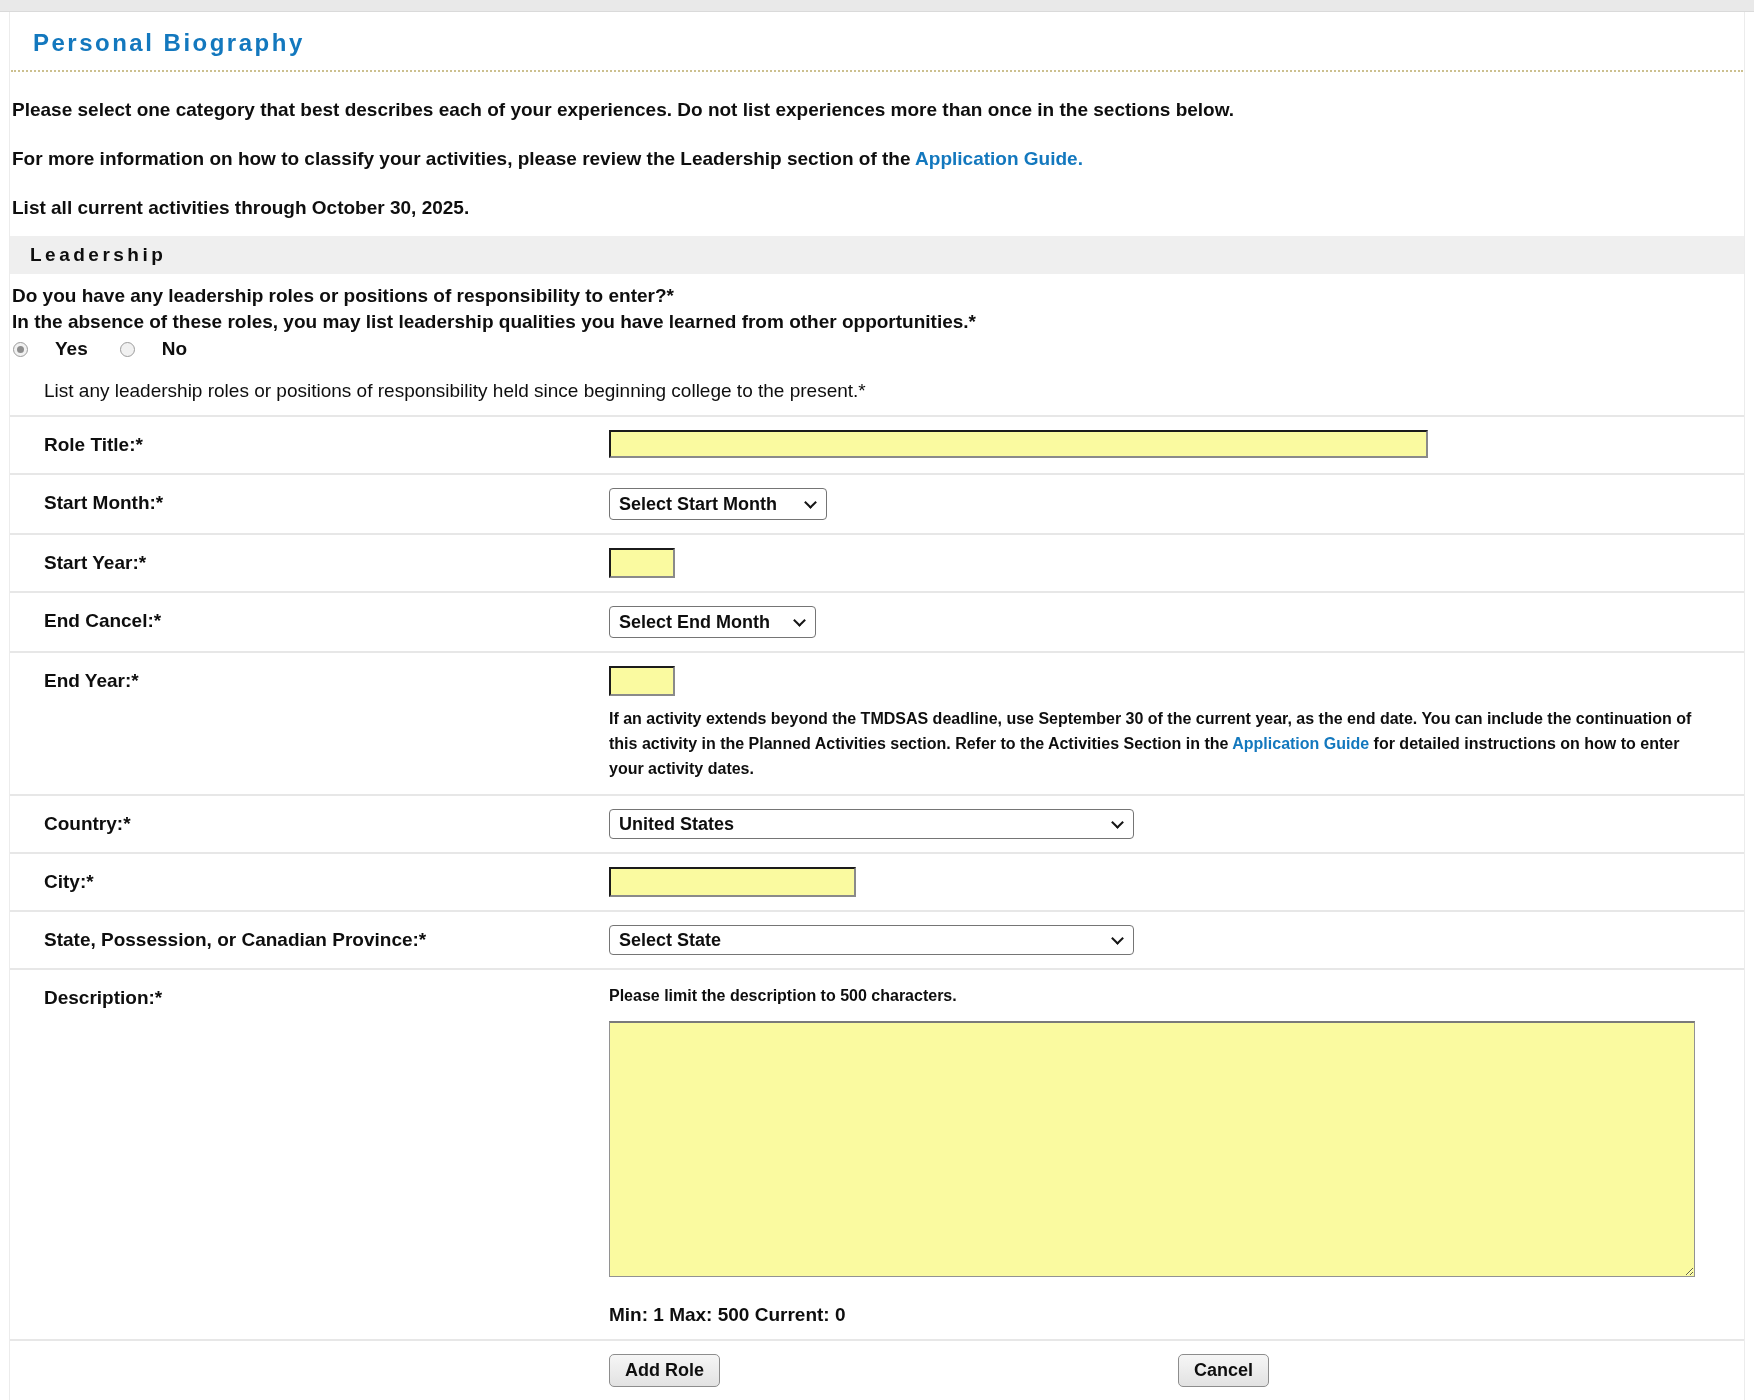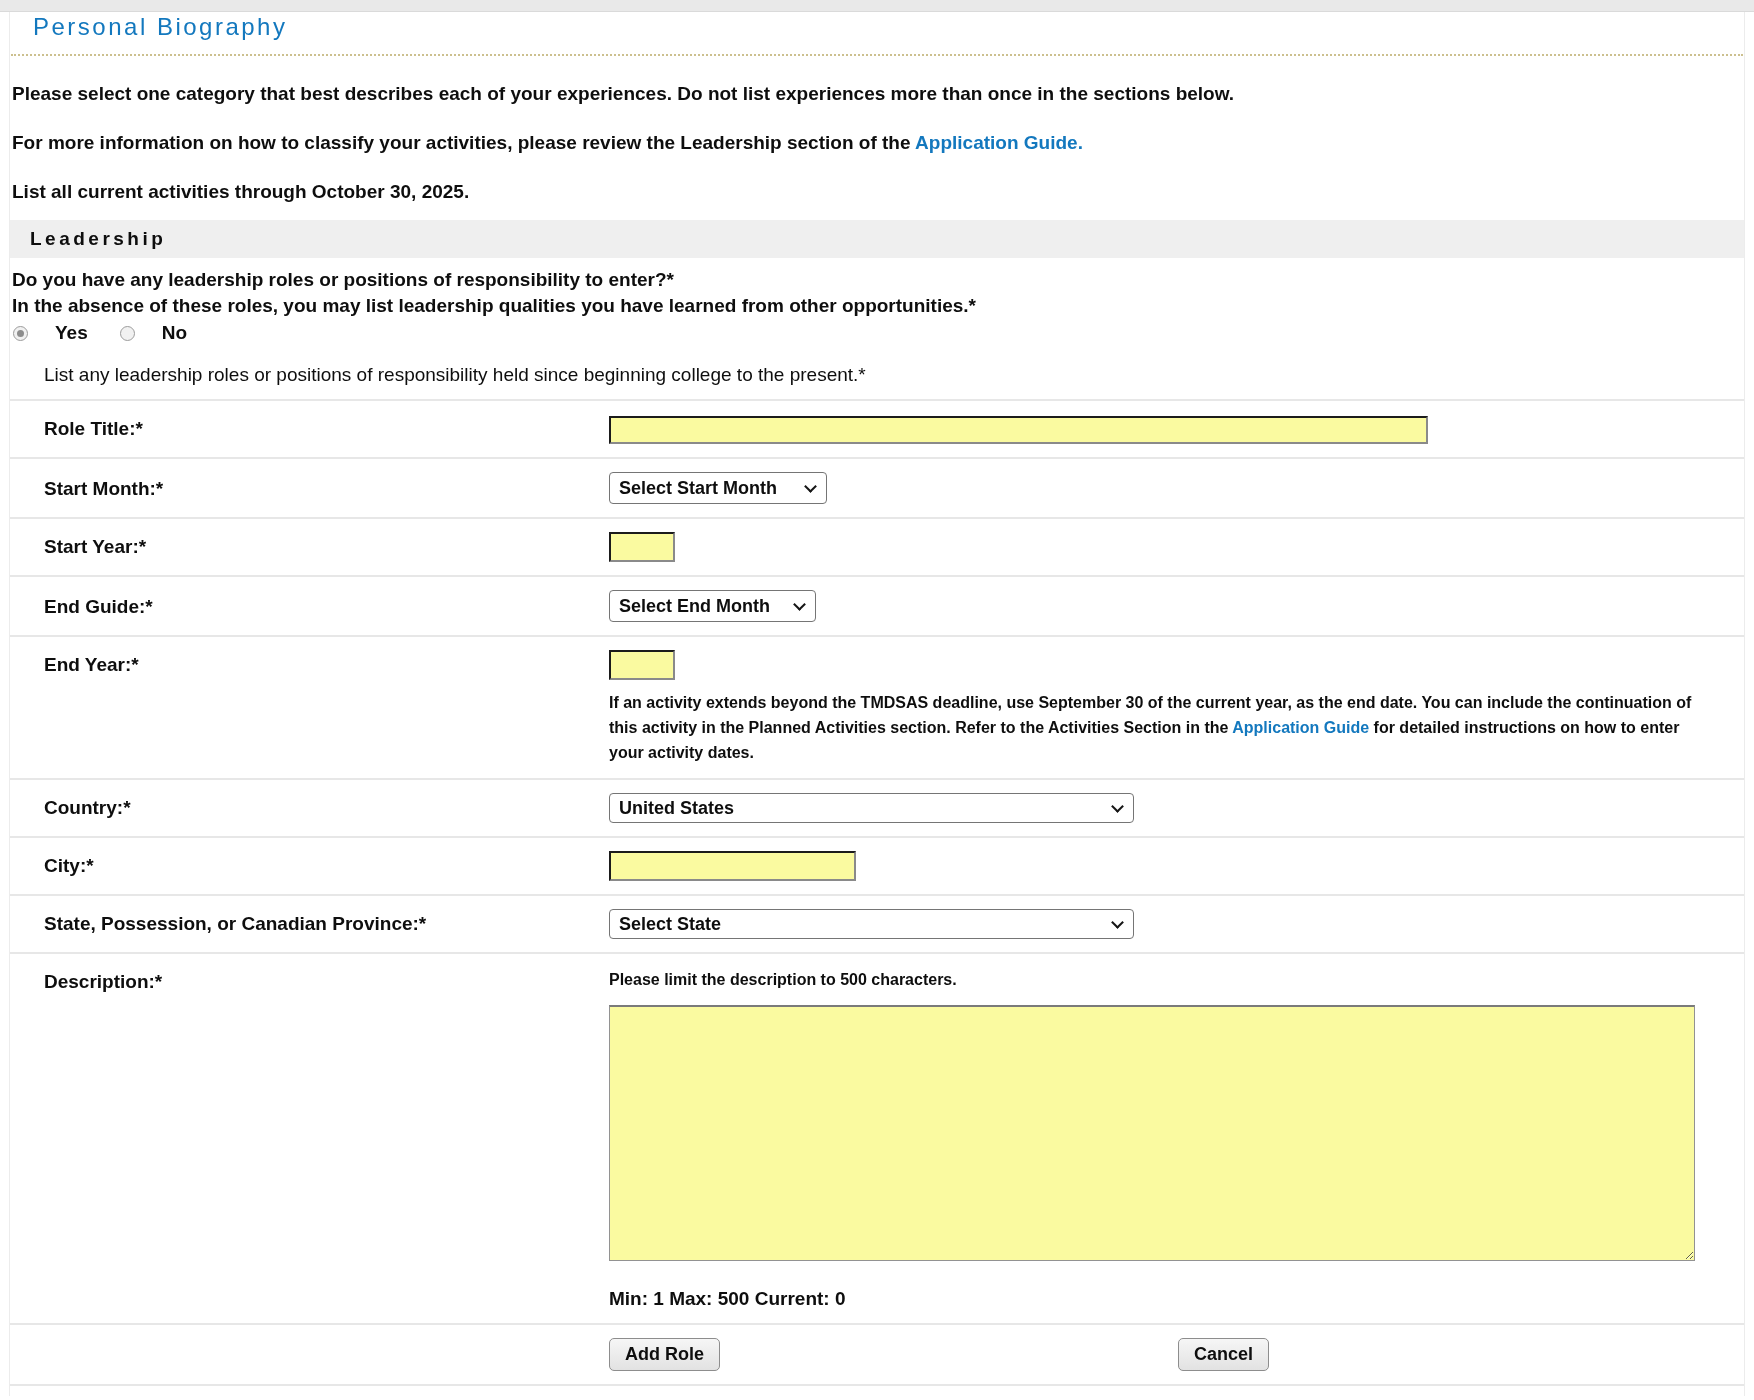--- a/index.html
+++ b/index.html
@@ -8,22 +8,22 @@
     width: 1754px; height: 1400px;
     background: #ffffff;
     color: #0e0e0e;
     font-family: "Liberation Sans", sans-serif;
     overflow: hidden;
   }
   .top-strip { height: 12px; background: #e9e9e9; border-bottom: 1px solid #dadada; }
   .page { margin: 0 9px; border-left: 1px solid #ececec; border-right: 1px solid #ececec; min-height: 1380px; padding-bottom: 10px; }
 
   .page-title {
-    color: #1378BE; font-size: 24px; font-weight: normal; letter-spacing: 2.5px;
-    margin: 0; padding: 1px 0 13px 23px;
+    color: #1378BE; font-size: 24px; font-weight: bold; letter-spacing: 2.5px;
+    margin: 0; padding: 17px 0 13px 23px;
   }
   .dotted-rule { border-bottom: 2px dotted #ccc08f; height: 0; margin: 0 1px; }
 
   .intro { font-size: 19px; font-weight: bold; margin: 26px 0 0 0; padding-left: 2px; line-height: 23px; }
   .guide-link { color: #1378BE; font-weight: bold; text-decoration: none; cursor: pointer; }
 
   .section-header {
     background: #efefef; margin-top: 17px; padding: 8px 0 8px 20px;
     font-size: 19px; font-weight: bold; letter-spacing: 3.5px;
   }
@@ -35,21 +35,21 @@
     border: 1px solid #9c9c9c; background: #f1f1f1;
     display: inline-block; position: relative; flex-shrink: 0;
   }
   .radio.checked::after {
     content: ""; position: absolute; left: 3px; top: 3px;
     width: 7px; height: 7px; border-radius: 50%; background: #8d8d8d;
   }
   .radio-label { margin: 0 6px 0 1px; }
   .list-instruction { font-size: 19px; font-weight: normal; margin: 20px 0 13px 0; padding-left: 34px; }
 
-  .form-row { display: flex; align-items: flex-end; border-top: 2px solid #e7e7e7; padding: 13px 0; }
+  .form-row { display: flex; align-items: flex-start; border-top: 2px solid #e7e7e7; padding: 13px 0; }
   .form-row.top { align-items: flex-start; }
   .form-end { border-top: 2px solid #e7e7e7; }
   .col-label { width: 599px; flex-shrink: 0; padding-left: 34px; font-size: 19px; font-weight: bold; line-height: 30px; }
   .col-control { flex: 1; }
 
   .yellow-input {
     background: #FAFAA0;
     border-style: solid; border-width: 2px;
     border-color: #1b1b1b #8a8a8a #8a8a8a #1b1b1b;
     font-family: inherit; font-size: 17px; padding: 0 6px;
@@ -145,21 +145,21 @@
   </div>
 
   <div class="form-row">
     <div class="col-label">Start Year:*</div>
     <div class="col-control">
       <input type="text" class="yellow-input w-year" style="">
     </div>
   </div>
 
   <div class="form-row">
-    <div class="col-label">End Guide:*</div>
+    <div class="col-label">End Cancel:*</div>
     <div class="col-control">
       <span class="sel-wrap">
         <select class="ui-select w-month-end">
           <option>Select End Month</option>
         </select>
         <span class="chev"></span>
       </span>
     </div>
   </div>
 

